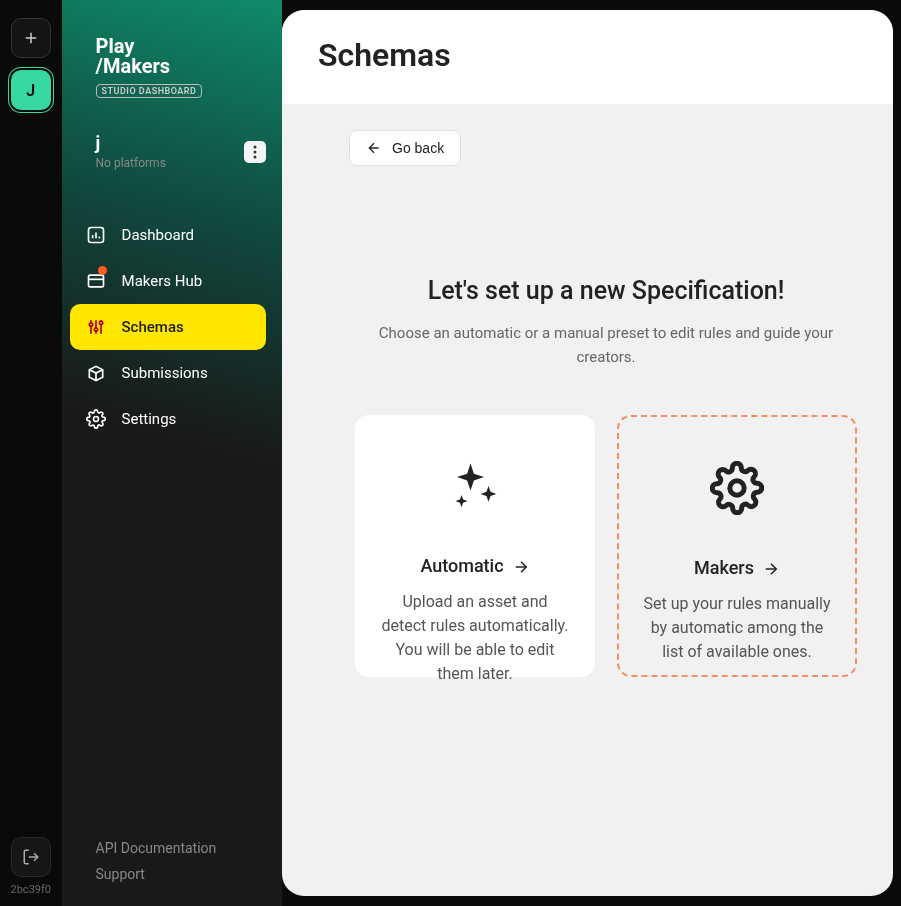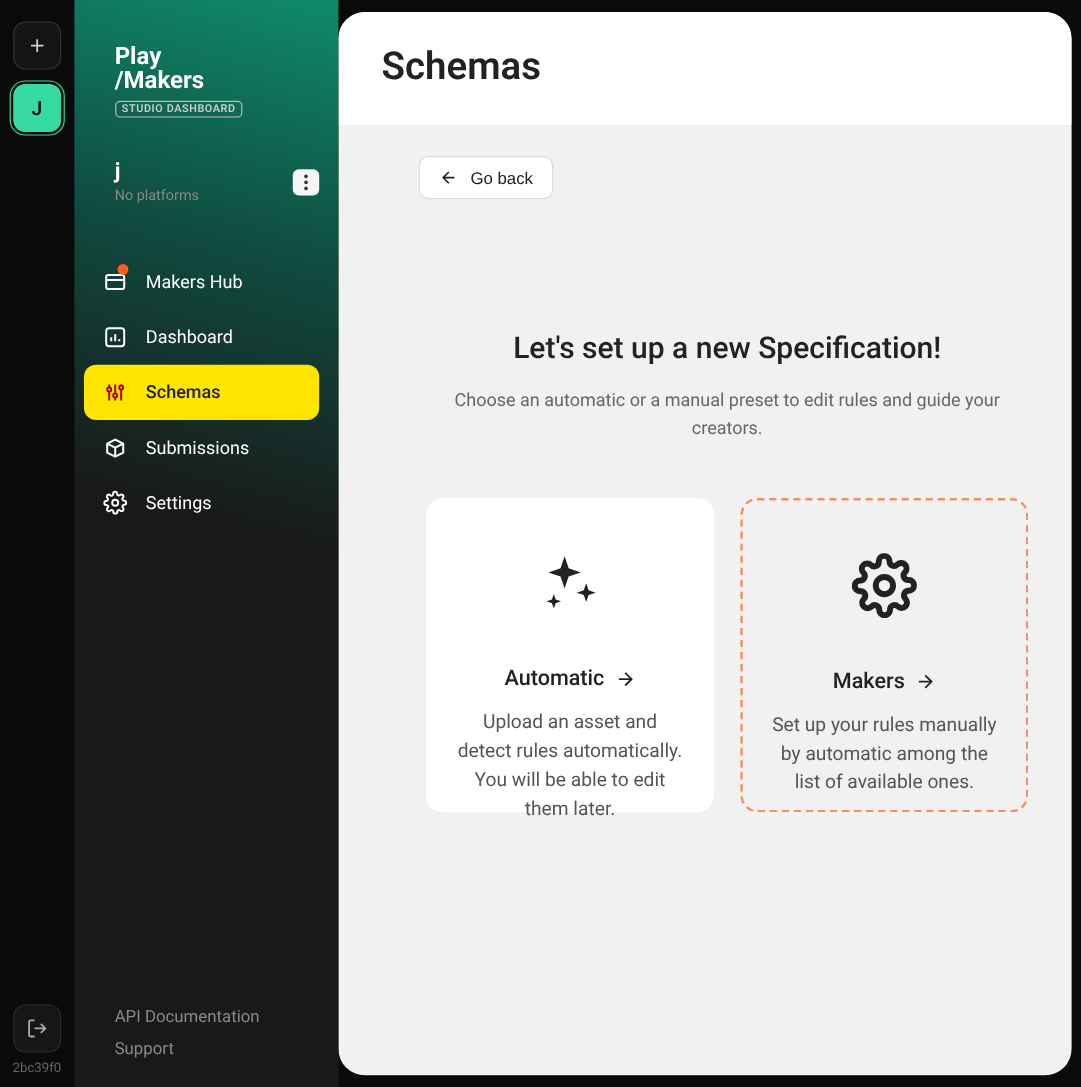--- a/index.html
+++ b/index.html
@@ -108,21 +108,21 @@
   .card-auto { background:#fff; }
   .card-manual { background:transparent; border:2px dashed #f19066; }
   .card::before{
     content:""; position:absolute; inset:10px 6px;
     background-image: radial-gradient(circle, #ccc 0.5px, transparent 0.5px);
     background-size: 26px 26px;
     opacity:0.6;
     pointer-events:none;
   }
   .card-icon { width:56px; height:56px; display:flex; align-items:center; justify-content:center; color:#222; position:relative; z-index:1; margin-top:4px;}
-  .card-title { font-size:18px; font-weight:500; color:#222; margin-top:42px; display:flex; align-items:center; gap:8px; position:relative; z-index:1;}
+  .card-title { font-size:18px; font-weight:500; color:#222; margin-top:42px; display:flex; align-items:flex-end; gap:8px; position:relative; z-index:1;}
   .card-desc { font-size:16px; color:#555; margin-top:14px; line-height:1.5; position:relative; z-index:1; text-align:center;}
   svg { display:block; }
 </style>
 </head>
 <body>
 
 <div class="rail">
   <div class="rail-btn rail-add">
     <svg width="18" height="18" viewBox="0 0 24 24" fill="none" stroke="currentColor" stroke-width="2">
         <line x1="12" y1="5" x2="12" y2="19"></line>
@@ -159,39 +159,39 @@
       <svg width="4" height="14" viewBox="0 0 4 14">
           <circle cx="2" cy="2" r="1.5" fill="#333"></circle>
           <circle cx="2" cy="7" r="1.5" fill="#333"></circle>
           <circle cx="2" cy="12" r="1.5" fill="#333"></circle>
         </svg>
     </div>
   </div>
 
   <div class="nav">
     <div class="nav-item">
-      <span class="badge-dot"></span>
-      <span class="nav-icon">
-        <svg width="20" height="20" viewBox="0 0 24 24" fill="none" stroke="currentColor" stroke-width="2">
-            <rect x="3" y="5" width="18" height="14" rx="2"></rect>
-            <line x1="3" y1="10" x2="21" y2="10"></line>
-          </svg>
-      </span>
-      <span class="nav-label">Makers Hub</span>
-    </div>
-    <div class="nav-item">
       <span class="nav-icon">
         <svg width="20" height="20" viewBox="0 0 24 24" fill="none" stroke="currentColor" stroke-width="2">
             <rect x="3" y="3" width="18" height="18" rx="3"></rect>
             <line x1="8" y1="16" x2="8" y2="12"></line>
             <line x1="12" y1="16" x2="12" y2="9"></line>
             <line x1="16" y1="16" x2="16" y2="14"></line>
           </svg>
       </span>
       <span class="nav-label">Dashboard</span>
+    </div>
+    <div class="nav-item">
+      <span class="badge-dot"></span>
+      <span class="nav-icon">
+        <svg width="20" height="20" viewBox="0 0 24 24" fill="none" stroke="currentColor" stroke-width="2">
+            <rect x="3" y="5" width="18" height="14" rx="2"></rect>
+            <line x1="3" y1="10" x2="21" y2="10"></line>
+          </svg>
+      </span>
+      <span class="nav-label">Makers Hub</span>
     </div>
     <div class="nav-item active">
       <span class="nav-icon">
         <svg width="20" height="20" viewBox="0 0 24 24" fill="none" stroke="currentColor" stroke-width="2">
             <line x1="6" y1="4" x2="6" y2="20"></line>
             <circle cx="6" cy="9" r="2" fill="#ffe600"></circle>
             <line x1="12" y1="4" x2="12" y2="20"></line>
             <circle cx="12" cy="15" r="2" fill="#ffe600"></circle>
             <line x1="18" y1="4" x2="18" y2="20"></line>
             <circle cx="18" cy="7" r="2" fill="#ffe600"></circle>

